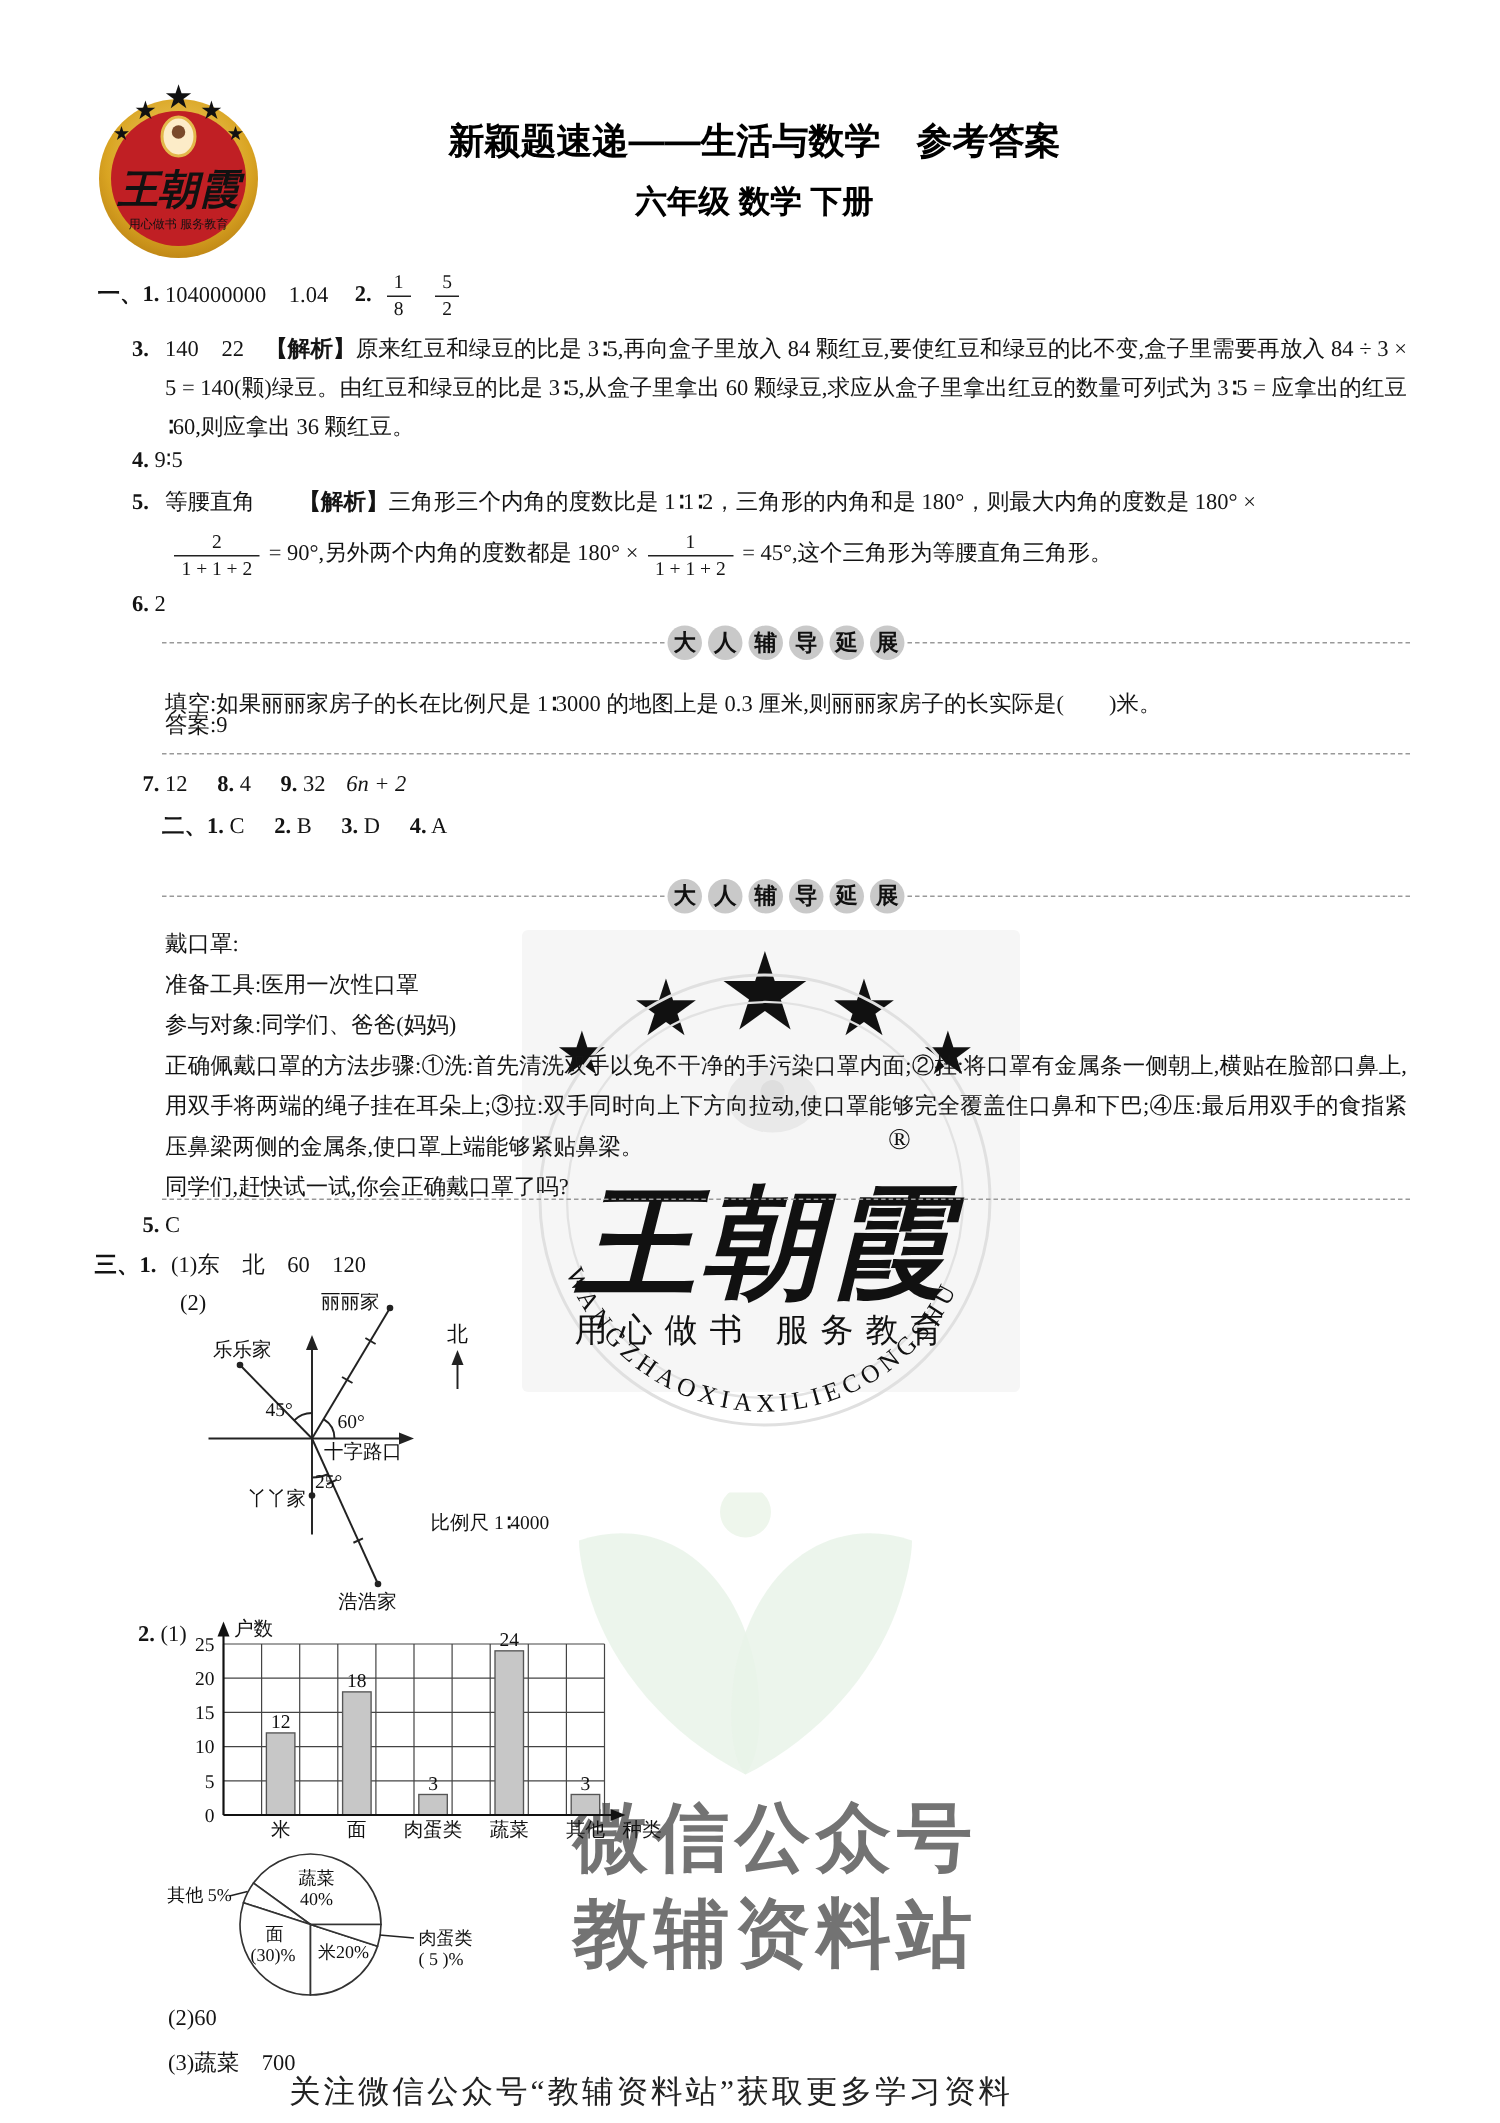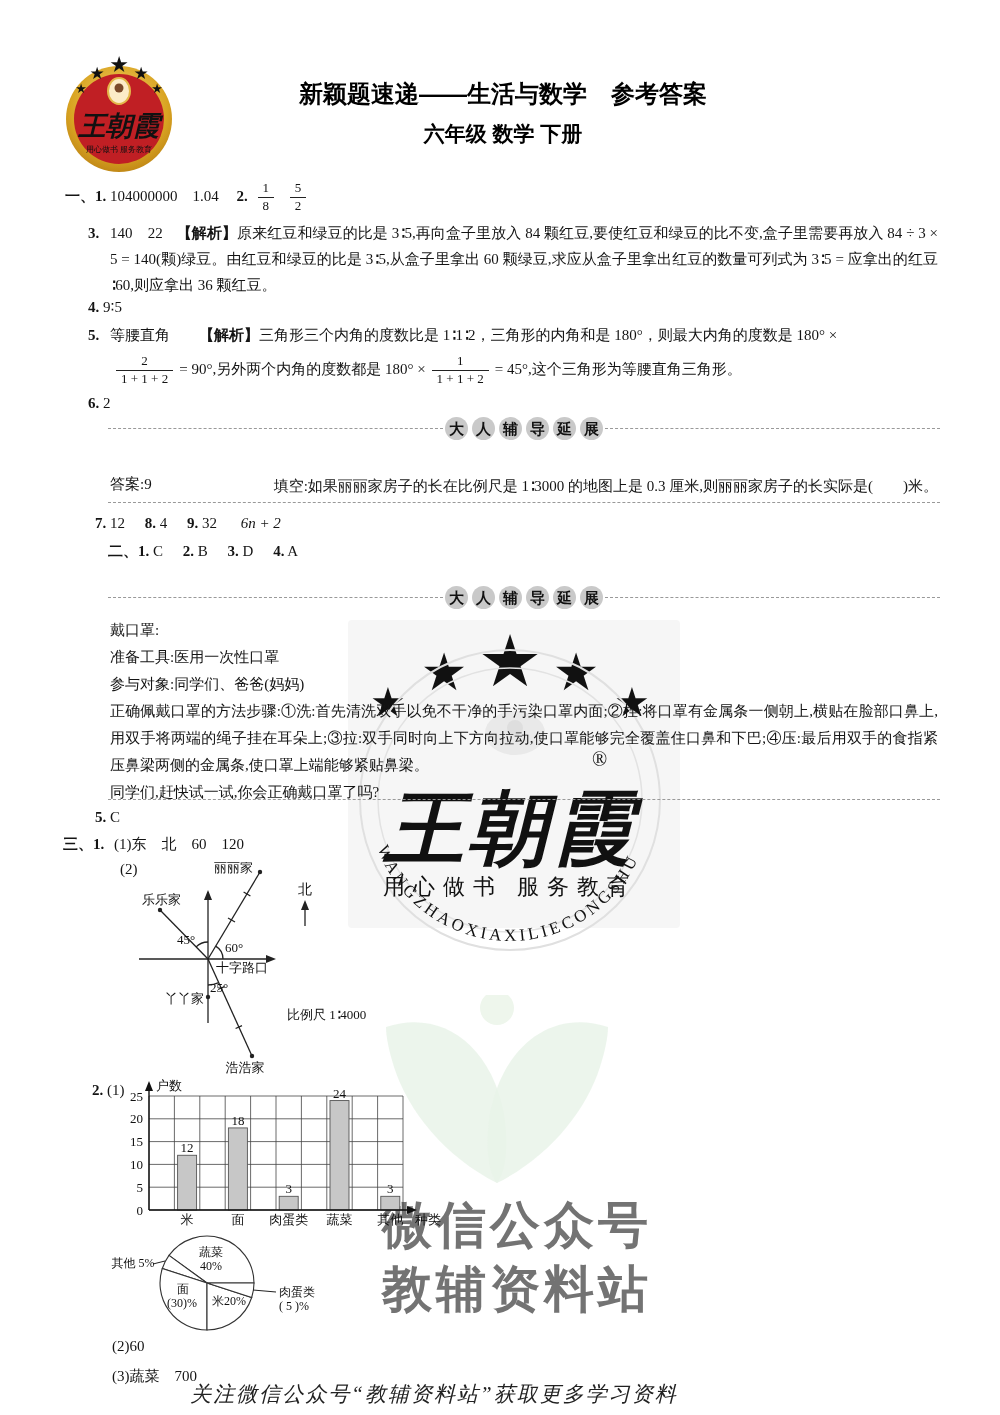--- a/index.html
+++ b/index.html
@@ -31,21 +31,21 @@
       text-align:center;margin:0 2px;}
   
   #title{position:absolute;z-index:2;left:0;width:1006px;top:78px;text-align:center;
          font-family:"Liberation Sans","DejaVu Sans",sans-serif;font-weight:bold;font-size:24px;color:#000;}
   #subtitle{position:absolute;z-index:2;left:0;width:1006px;top:120px;text-align:center;
          font-family:"Liberation Sans","DejaVu Sans",sans-serif;font-weight:bold;font-size:21px;color:#000;}
   
   svg text{font-family:"Liberation Serif","DejaVu Serif",serif;fill:#111;}
   
   #footer{position:absolute;z-index:2;left:0;width:868px;top:1380px;text-align:center;
-          font-style:italic;font-size:21px;letter-spacing:2px;color:#222;}
+          font-size:21px;letter-spacing:2px;color:#222;}
 </style>
 </head>
 <body>
 
 <div id="page">
 
   <svg class="wm" style="left:340px;top:598px;" width="345" height="390" viewBox="0 0 345 390">
     <rect x="8" y="22" width="332" height="308" rx="4" fill="#f6f6f6"></rect>
     <text x="48" y="118" font-size="40" text-anchor="middle" fill="#e4e4e4">★</text>
     <text x="104" y="92" font-size="52" text-anchor="middle" fill="#e4e4e4">★</text>
@@ -132,29 +132,29 @@
 
   <div class="line" style="top:393px;left:88px;">
     <b>6.</b> <span>2</span>
   </div>
 
   <div class="sep-title" style="top:417px;">
     <div class="dash"></div>
     <div id="box1-title"><span class="tc">大</span><span class="tc">人</span><span class="tc">辅</span><span class="tc">导</span><span class="tc">延</span><span class="tc">展</span></div>
     <div class="dash"></div>
   </div>
-  <div class="line" style="top:476px;left:110px;right:62px;text-align:right;">填空:如果丽丽家房子的长在比例尺是 1∶3000 的地图上是 0.3 厘米,则丽丽家房子的长实际是(　　)米。</div>
+  <div class="line" style="top:460px;left:110px;right:62px;">填空:如果丽丽家房子的长在比例尺是 1∶3000 的地图上是 0.3 厘米,则丽丽家房子的长实际是(　　)米。</div>
   <div class="line" style="top:474px;left:110px;">答案:9</div>
   <div class="dashline" style="top:502px;"></div>
 
   <div class="line" style="top:513px;left:95px;">
     <b>7.</b> <span class="gap">12</span>
     <b>8.</b> <span class="gap">4</span>
     <b>9.</b> <span>32</span>
-    <i style="margin-left:20px">6n + 2</i>
+    <i style="margin-left:10px">6n + 2</i>
   </div>
 
   <div class="line" style="top:541px;margin-left:43px;">
     <b>二、</b><b>1.</b> <span class="gap">C</span>
     <b>2.</b> <span class="gap">B</span>
     <b>3.</b> <span class="gap">D</span>
     <b>4.</b> <span>A</span>
   </div>
 
   <div class="sep-title" style="top:586px;">

